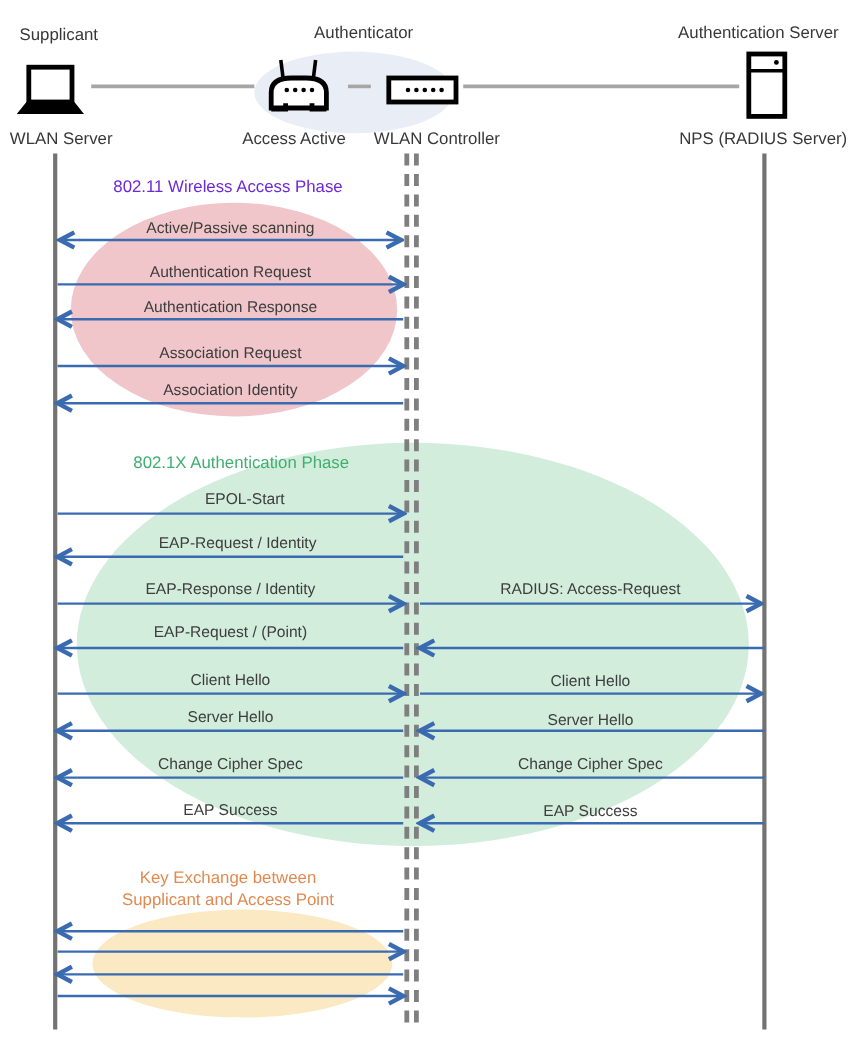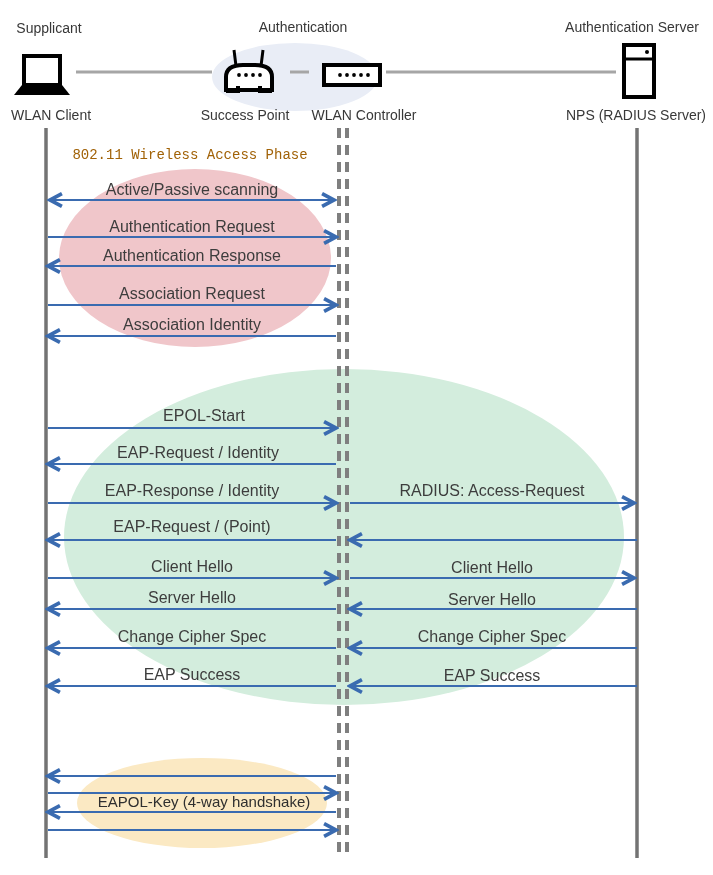--- a/index.html
+++ b/index.html
@@ -3,31 +3,31 @@
 <meta charset="utf-8">
 <style>
   html,body{margin:0;padding:0;background:#fff;}
   #stage{
     position:relative;width:713px;height:875px;background:#fff;overflow:hidden;
     font-family:"Liberation Sans",sans-serif;
   }
   #bg{position:absolute;left:0;top:0;}
   .lbl{
     position:absolute;transform:translateX(-50%);white-space:nowrap;
-    font-size:16px;color:#3d3d3d;line-height:16px;text-align:center;
+    font-size:13px;color:#3d3d3d;line-height:16px;text-align:center;
   }
   .hdr{
     position:absolute;transform:translateX(-50%);white-space:nowrap;
     font-size:14px;color:#383838;line-height:17px;text-align:center;
   }
   .phase{
     position:absolute;transform:translateX(-50%);white-space:nowrap;
     font-size:14px;line-height:18px;text-align:center;
   }
-  .phase1{color:#a16207;font-family:Liberation Mono, monospace;}
+  .phase1{color:#6d28d9;}
   .phase2{color:#3fae70;}
   .phase3{color:#e08a52;}
   .keylbl{
     position:absolute;transform:translateX(-50%);white-space:nowrap;
     font-size:15px;color:#2f2f2f;line-height:18px;
   }
 </style>
 </head>
 <body>
 
@@ -104,29 +104,34 @@
       <line x1="350" y1="503" x2="632" y2="503" marker-end="url(#ah)"></line>
       <line x1="637" y1="540" x2="352" y2="540" marker-end="url(#ah)"></line>
       <line x1="350" y1="578" x2="632" y2="578" marker-end="url(#ah)"></line>
       <line x1="637" y1="609" x2="352" y2="609" marker-end="url(#ah)"></line>
       <line x1="637" y1="648" x2="352" y2="648" marker-end="url(#ah)"></line>
       <line x1="637" y1="686" x2="352" y2="686" marker-end="url(#ah)"></line>
     </g>
   </svg>
 
   <div class="hdr" style="left:49px;top:20px">Supplicant</div>
-  <div class="hdr" style="left:303px;top:19px">Authentication</div>
+  <div class="hdr" style="left:303px;top:19px">Authenticator</div>
   <div class="hdr" style="left:632px;top:19px">Authentication Server</div>
 
-  <div class="hdr" style="left:51px;top:107px">WLAN Client</div>
-  <div class="hdr" style="left:245px;top:107px">Success Point</div>
+  <div class="hdr" style="left:51px;top:107px">WLAN Server</div>
+  <div class="hdr" style="left:245px;top:107px">Access Active</div>
   <div class="hdr" style="left:364px;top:107px">WLAN Controller</div>
   <div class="hdr" style="left:636px;top:107px">NPS (RADIUS Server)</div>
 
   <div class="phase phase1" style="left:190px;top:146px">802.11 Wireless Access Phase</div>
+  <div class="phase phase2" style="left:201px;top:376px">802.1X Authentication Phase</div>
+  <div class="phase phase3" style="left:190px;top:722px">
+    <span style="display:block">Key Exchange between</span>
+    <span style="display:block">Supplicant and Access Point</span>
+  </div>
 
   <div class="lbl" style="left:192px;top:182px">Active/Passive scanning</div>
   <div class="lbl" style="left:192px;top:219px">Authentication Request</div>
   <div class="lbl" style="left:192px;top:248px">Authentication Response</div>
   <div class="lbl" style="left:192px;top:286px">Association Request</div>
   <div class="lbl" style="left:192px;top:317px">Association Identity</div>
   <div class="lbl" style="left:204px;top:408px">EPOL-Start</div>
   <div class="lbl" style="left:198px;top:445px">EAP-Request / Identity</div>
   <div class="lbl" style="left:192px;top:483px">EAP-Response / Identity</div>
   <div class="lbl" style="left:192px;top:519px">EAP-Request / (Point)</div>
@@ -134,15 +139,14 @@
   <div class="lbl" style="left:192px;top:590px">Server Hello</div>
   <div class="lbl" style="left:192px;top:629px">Change Cipher Spec</div>
   <div class="lbl" style="left:192px;top:667px">EAP Success</div>
 
   <div class="lbl" style="left:492px;top:483px">RADIUS: Access-Request</div>
   <div class="lbl" style="left:492px;top:560px">Client Hello</div>
   <div class="lbl" style="left:492px;top:592px">Server Hello</div>
   <div class="lbl" style="left:492px;top:629px">Change Cipher Spec</div>
   <div class="lbl" style="left:492px;top:668px">EAP Success</div>
 
-  <div class="keylbl" style="left:204px;top:793px">EAPOL-Key (4-way handshake)</div>
 
 </div>
 
 </body></html>

